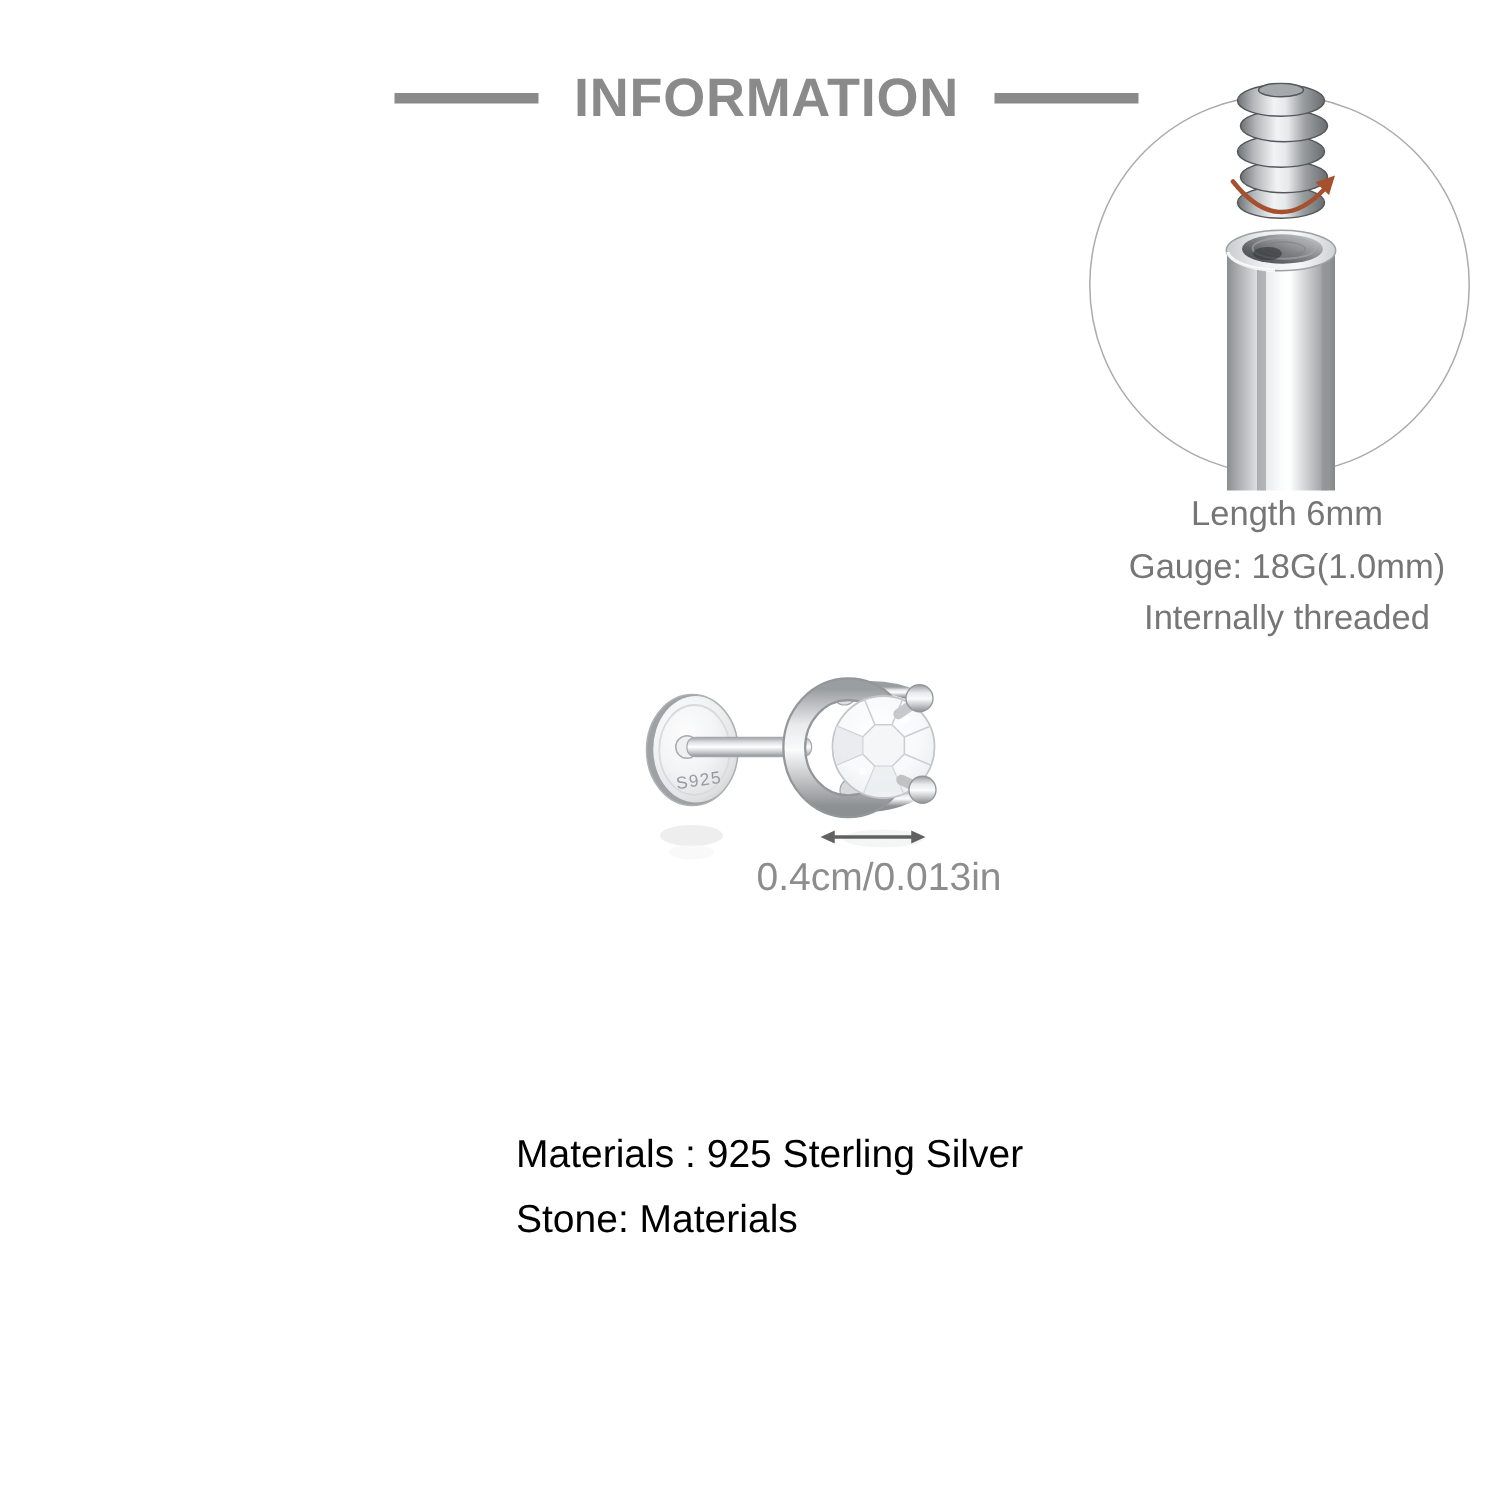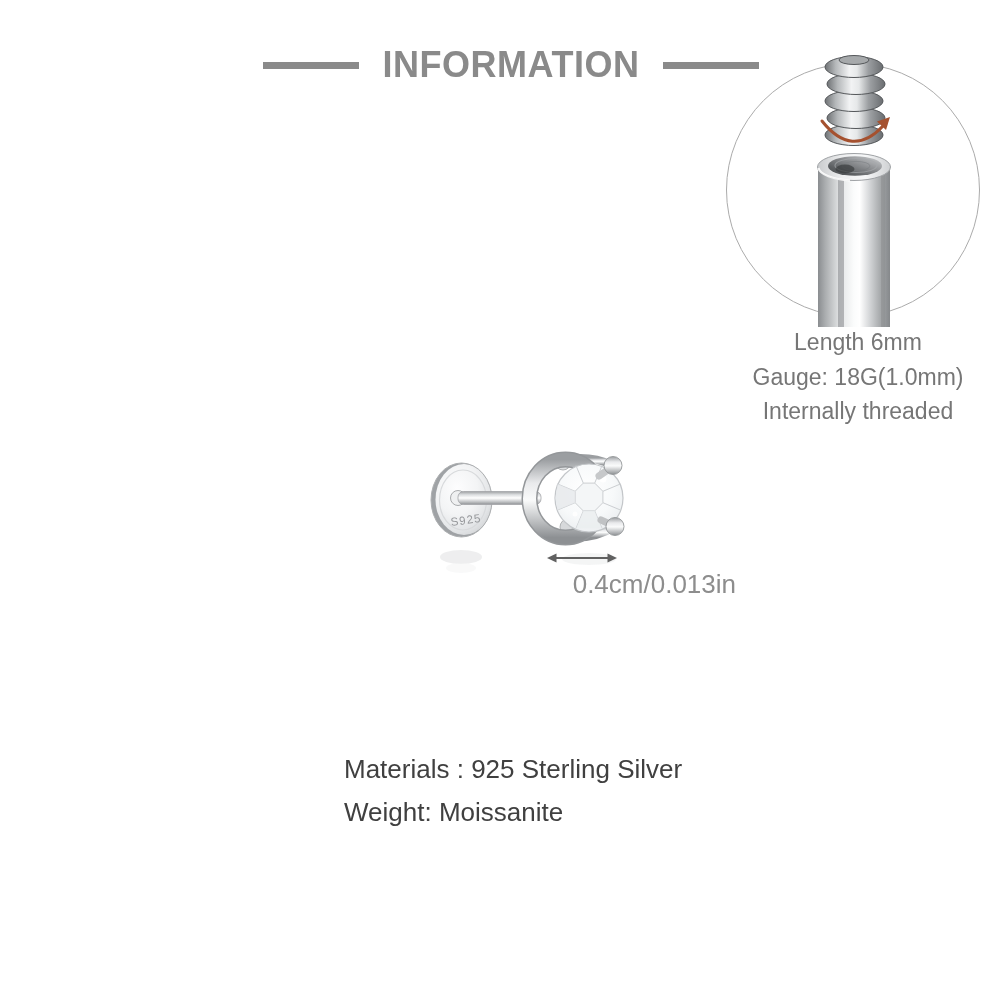--- a/index.html
+++ b/index.html
@@ -25,21 +25,21 @@
     position:absolute; left:706px; top:325px; width:304px;
     text-align:center; font-size:23px; line-height:34.5px; color:#767676;
   }
   
   .earring { position:absolute; left:413px; top:438px; width:234px; height:140px; }
   .earring svg { display:block; width:234px; height:140px; }
   .earring text { font-family:"Liberation Sans", sans-serif; }
   
   .dim-label {
     position:absolute; left:436px; top:569px; width:300px;
-    text-align:right; font-size:26px; color:#8d8d8d;
+    text-align:center; font-size:26px; color:#8d8d8d;
   }
   
   .specs {
     position:absolute; left:344px; top:748px;
     font-size:26px; line-height:43px; color:#7b7b7b; white-space:nowrap;
   }
 </style>
 </head>
 <body>
 
@@ -210,18 +210,18 @@
       <g>
         <line x1="142" y1="120" x2="196" y2="120" stroke="#616161" stroke-width="2.2"></line>
         <polygon points="134,120 143.5,115.6 143.5,124.4" fill="#616161"></polygon>
         <polygon points="204,120 194.5,115.6 194.5,124.4" fill="#616161"></polygon>
       </g>
     </svg>
   </div>
 
   <div class="dim-label" style="color: rgb(141, 141, 141);">0.4cm/0.013in</div>
 
-  <div class="specs" style="color: #404040;">
+  <div class="specs" style="color: #000000;">
     <div>Materials : 925 Sterling Silver</div>
-    <div>Weight: Moissanite</div>
+    <div>Stone: Materials</div>
   </div>
 
 </div>
 
 </body></html>

